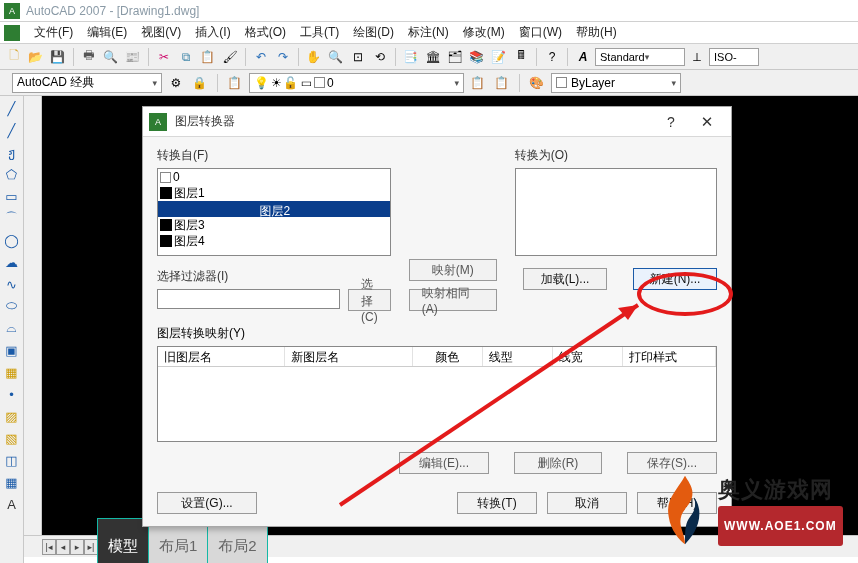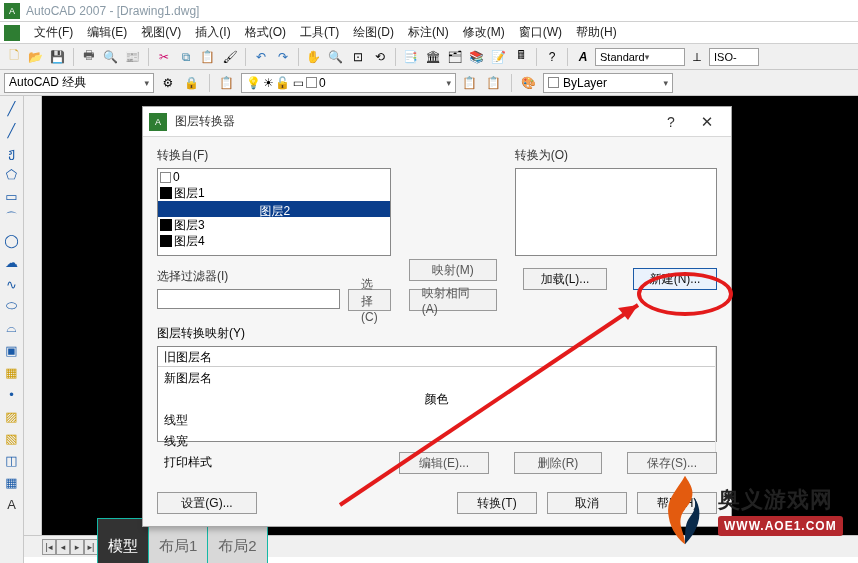--- a/index.html
+++ b/index.html
@@ -14,21 +14,21 @@
   .menubar { height:22px; background:#fff; display:flex; align-items:center; padding:0 4px; gap:2px; border-bottom:1px solid #d0d0d0; }
   .menubar .appicon { width:16px; height:16px; background:#2e7d32; margin-right:6px; }
   .menuitem { padding:2px 6px; color:#222; cursor:default; }
 
   
   .toolbar1 { height:26px; background:#f0f0f0; border-bottom:1px solid #c8c8c8; display:flex; align-items:center; padding:0 4px; gap:2px; }
   .tbtn { width:20px; height:20px; display:flex; align-items:center; justify-content:center; font-size:12px; border:1px solid transparent; }
   .tsep { width:1px; height:18px; background:#c8c8c8; margin:0 3px; }
   .styleSel { height:18px; width:90px; border:1px solid #a0a0a0; background:#fff; display:flex; align-items:center; padding:0 4px; font-size:11px; }
 
-  .toolbar2 { height:26px; background:#f0f0f0; border-bottom:1px solid #c8c8c8; display:flex; align-items:center; padding:0 4px; gap:4px; }
+  .toolbar2 { height:26px; background:#f0f0f0; border-bottom:1px solid #c8c8c8; display:flex; align-items:center; padding:0 12px; gap:4px; }
   .workspaceSel { width:150px; height:20px; border:1px solid #a0a0a0; background:#fff; display:flex; align-items:center; padding:0 4px; justify-content:space-between;}
   .dd { font-size:9px; color:#555; }
   .layerSel { width:215px; height:20px; border:1px solid #a0a0a0; background:#fff; display:flex; align-items:center; padding:0 4px; justify-content:space-between;}
   .layerIcons { display:flex; gap:2px; align-items:center; }
   .byLayerSel { width:130px; height:20px; border:1px solid #a0a0a0; background:#fff; display:flex; align-items:center; padding:0 4px; justify-content:space-between;}
 
   
   .lefttool { position:absolute; left:0; top:96px; width:24px; bottom:0; background:#f0f0f0; border-right:1px solid #c8c8c8; display:flex; flex-direction:column; align-items:center; gap:2px; padding-top:2px;}
   .ltbtn { width:20px; height:20px; display:flex; align-items:center; justify-content:center; color:#1a5aa8; font-size:13px;}
   .ltbtn.y { color:#c90; }
@@ -70,37 +70,37 @@
   .txtinput { flex:1; height:20px; border:1px solid #888; background:#fff; }
   .btn { height:22px; padding:0 12px; border:1px solid #999; background:#f2f2f2; color:#555; font-size:12px; display:flex; align-items:center; justify-content:center;}
   .btn.enabled { color:#111; }
 
   .midBtns { display:flex; flex-direction:column; gap:8px; align-items:center; justify-content:flex-end; width:92px;}
 
   .loadNewRow { display:flex; gap:26px; margin-top:12px; justify-content:flex-end;}
 
   .secLabel { font-size:12px; margin-top:14px; margin-bottom:4px;}
   .mapTable { border:1px solid #888; background:#fff; height:96px; }
-  .mapTable .hdr { display:flex; height:20px; border-bottom:1px solid #ccc; background:#fff;flex-direction:column;}
+  .mapTable .hdr { display:flex; height:20px; border-bottom:1px solid #ccc; background:#fff;}
   .mapTable .hdr div { padding:2px 6px; font-size:12px; border-right:1px solid #e2e2e2;}
   .th1{flex:2;} .th2{flex:2;} .th3{flex:1;text-align:center;} .th4{flex:1;} .th5{flex:1;} .th6{flex:1.4;}
 
   .boRow { display:flex; justify-content:flex-end; gap:25px; margin-top:10px;}
   .boRow2 { display:flex; justify-content:space-between; margin-top:18px; align-items:center;}
 
   
   .redEllipse { position:absolute; border:4px solid #e31b1b; border-radius:50%; width:96px; height:44px; pointer-events:none; }
   .redArrow { position:absolute; pointer-events:none; }
 
   
   .watermark { position:absolute; right:4px; bottom:8px; width:196px; height:90px; display:flex; align-items:center; gap:6px;}
   .flame { width:54px; height:74px; }
   .wmtext { display:flex; flex-direction:column; }
   .wmtext .cn { font-size:22px; font-weight:700; color:#222; letter-spacing:1px;}
-  .wmtext .en { font-size:12px; background:#b4282d; color:#fff; padding:3px 6px; border-radius:3px; margin-top:1px; letter-spacing:1px; text-align:center; font-weight:600;}
+  .wmtext .en { font-size:12px; background:#b4282d; color:#fff; padding:13px 6px; border-radius:3px; margin-top:1px; letter-spacing:1px; text-align:center; font-weight:600;}
 
   
   .c-new{color:#d8a938;} .c-open{color:#d8a938;} .c-save{color:#2a6fb8;}
   .c-print{color:#555;} .c-cut{color:#c06;} .c-copy{color:#48a;} .c-paste{color:#b80;}
   .c-undo{color:#2a6fb8;} .c-redo{color:#2a6fb8;}
   .c-zoom{color:#2a6fb8;} .c-pan{color:#2a6fb8;}
 </style>
 </head>
 <body>
 

